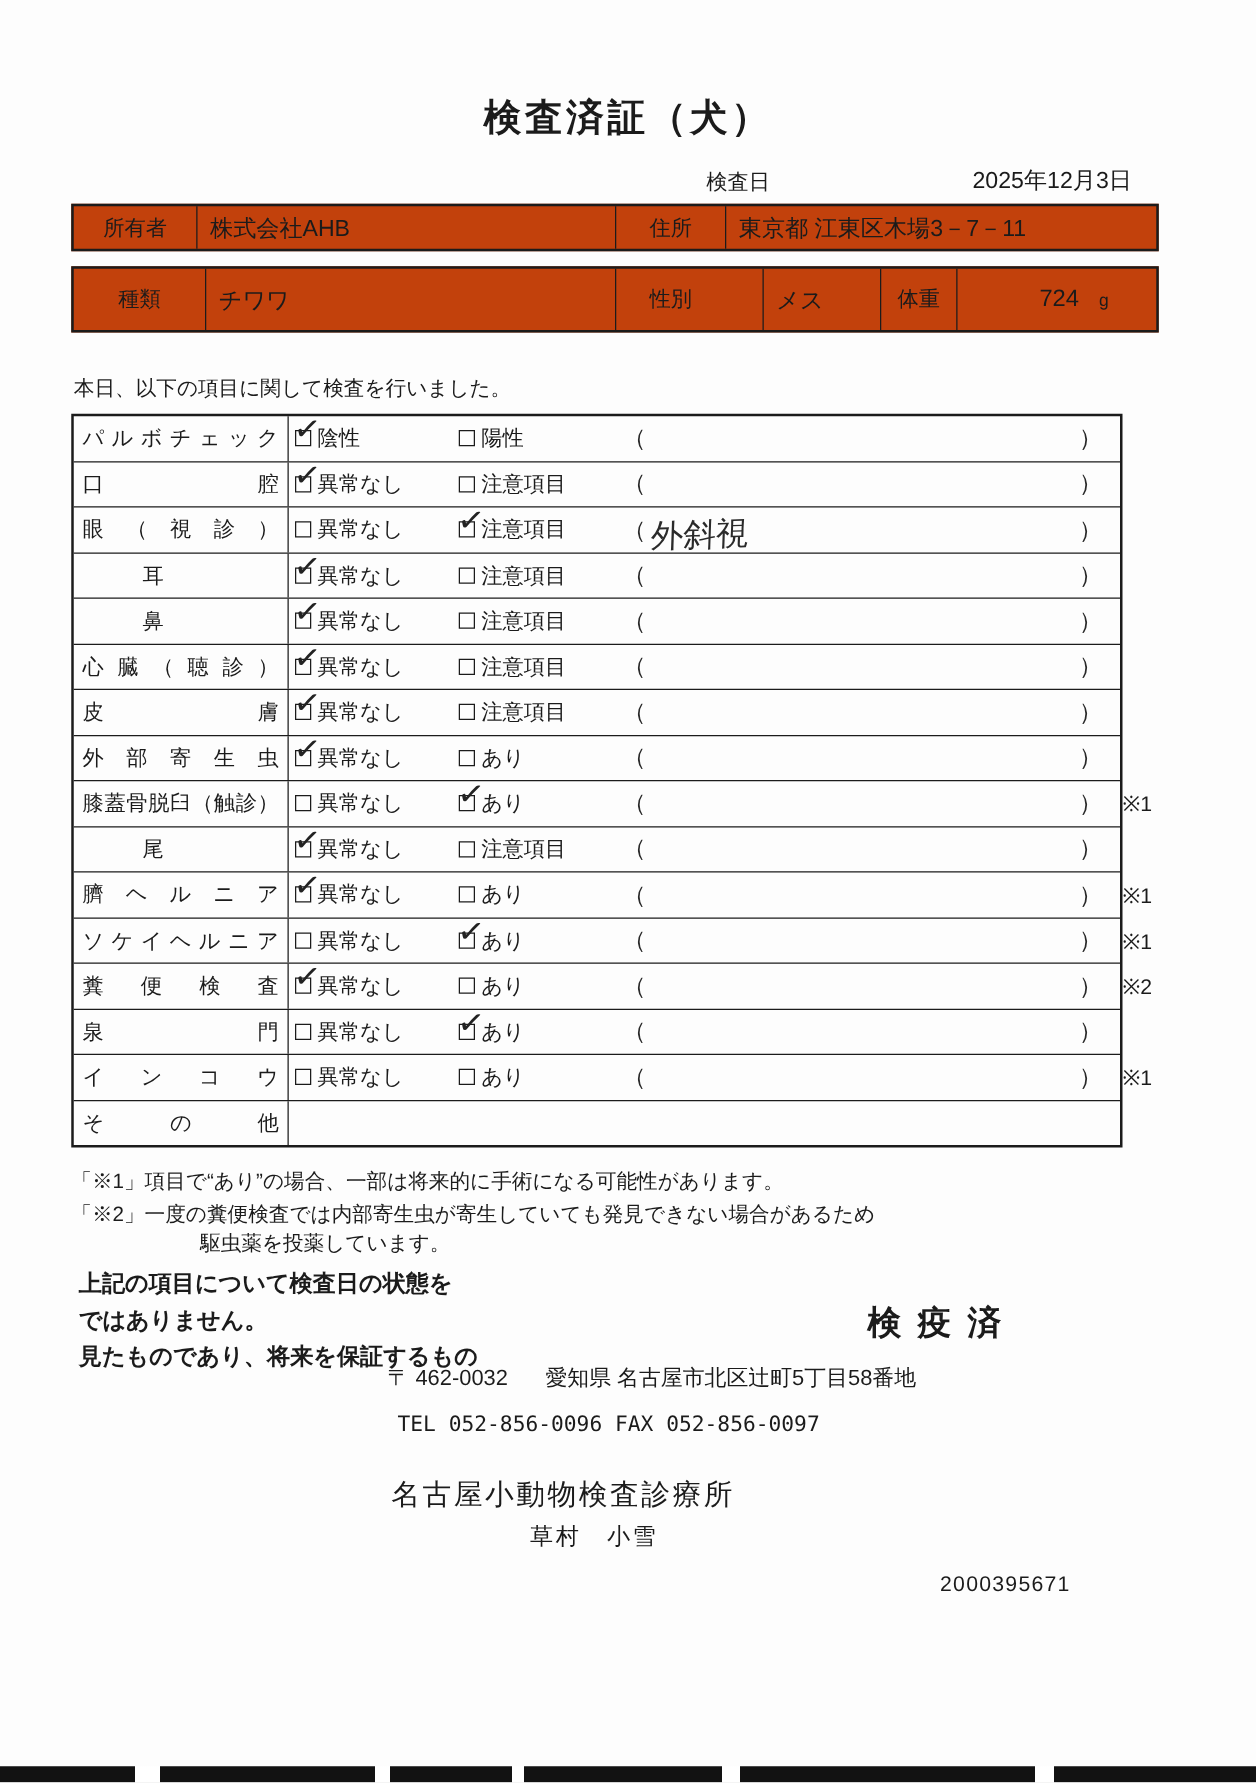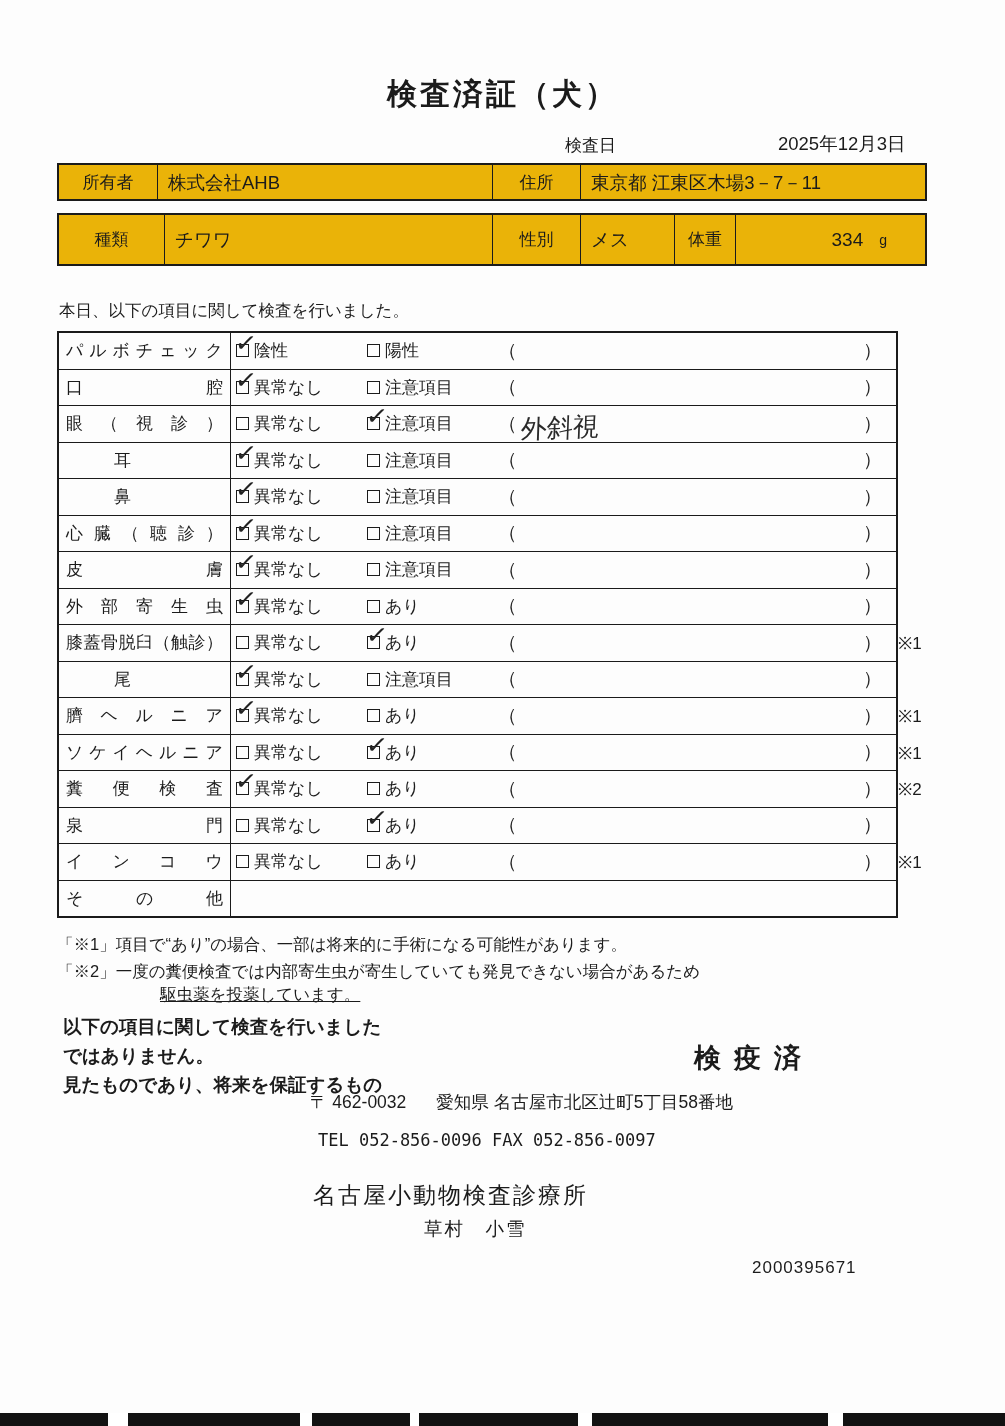--- a/index.html
+++ b/index.html
@@ -5,33 +5,33 @@
   html,body{margin:0;padding:0;background:#e9e9e9;}
   .sheet{
     position:relative;width:1005px;height:1426px;background:#fdfdfd;
     font-family:"Liberation Sans",sans-serif;color:#1b1b1b;overflow:hidden;
   }
   .title{position:absolute;top:74px;left:0;width:100%;text-align:center;
     font-size:30px;font-weight:600;letter-spacing:3px;}
   .date-label{position:absolute;top:134px;left:565px;font-size:17px;}
   .date-value{position:absolute;top:131px;left:778px;font-size:18.5px;}
 
-  .tbl{position:absolute;border:2px solid #1b1b1b;display:flex;align-items:stretch;box-sizing:border-box;background:#eab308;}
+  .tbl{position:absolute;border:2px solid #1b1b1b;display:flex;align-items:stretch;box-sizing:border-box;background:#c2410c;}
   .cell{border-left:1.8px solid #1b1b1b;display:flex;align-items:center;box-sizing:border-box;font-size:17px;}
   .cell:first-child{border-left:none;}
   .cell.cen{justify-content:center;}
   .cell.val{padding-left:10px;font-size:18.5px;}
   .cell.num{font-size:19px;letter-spacing:0.5px;}
   .cell.flex1{flex:1;}
 
   .t-owner{top:163px;left:57px;width:870px;height:38px;}
   .t-animal1{top:213px;left:57px;width:870px;height:53px;}
   .t-animal2{top:255px;left:57px;width:870px;height:37px;}
   .w98{width:98px;} .w105{width:105px;} .w335{width:335px;} .w328{width:328px;}
-  .w88{width:88px;} .w94{width:94px;} .w61{width:61px;}
+  .w88{width:88px;} .w94{width:94px;margin-left:30px;} .w61{width:61px;}
   .weight-cell{justify-content:flex-end;padding-right:38px;font-size:19px;}
   .weight-unit{font-size:14px;margin-left:16px;}
 
   .intro{position:absolute;top:300px;left:59px;font-size:16.5px;}
 
   .itable{position:absolute;top:331px;left:57px;width:841px;border:2px solid #1b1b1b;box-sizing:border-box;background:#fdfdfd;}
   .irow{position:relative;display:flex;height:35.5px;align-items:stretch;}
   .irow + .irow{border-top:1.6px solid #1b1b1b;}
   .c-label{width:172px;flex:none;border-right:1.8px solid #1b1b1b;box-sizing:border-box;
     padding:0 7px;font-size:17px;display:flex;justify-content:space-between;align-items:center;}
@@ -42,21 +42,21 @@
     margin-right:5px;flex:none;box-sizing:border-box;}
   .mark{position:absolute;left:-2px;top:-15px;font-size:26px;line-height:1;
     transform:rotate(7deg);font-weight:500;color:#222;}
   .paren{flex:1;display:flex;align-items:center;justify-content:space-between;
     padding-right:14px;font-size:19px;color:#2a2a2a;min-width:0;}
   .pv{flex:1;font-size:26px;padding-left:4px;transform:skewX(-4deg) rotate(-2deg);
     white-space:nowrap;overflow:visible;}
   .note{position:absolute;right:-50px;top:6px;width:48px;font-size:17px;color:#1b1b1b;}
 
   .fn{position:absolute;left:57px;font-size:16.5px;}
-  .fn1{top:934px;} .fn2{top:961px;} .fn3{top:984px;padding-left:103px;text-decoration:underline;}
+  .fn1{top:934px;} .fn2{top:961px;} .fn3{top:984px;padding-left:103px;}
 
   .disclaimer{position:absolute;top:1012px;left:63px;font-size:18.5px;font-weight:600;line-height:29px;}
   .stamp{position:absolute;top:1040px;left:694px;font-size:27px;font-weight:600;letter-spacing:13px;}
   .postal-line{position:absolute;top:1090px;left:310px;font-size:17.5px;}
   .postal-line .addr{margin-left:30px;}
   .tel-line{position:absolute;top:1130px;left:318px;font-size:17px;font-family:"DejaVu Sans Mono",monospace;}
   .clinic-name{position:absolute;top:1180px;left:313px;font-size:23px;letter-spacing:2px;}
   .vet-name{position:absolute;top:1216px;left:424px;font-size:18.5px;letter-spacing:2px;}
   .serial{position:absolute;top:1258px;left:752px;font-size:17px;letter-spacing:1px;}
 
@@ -82,21 +82,21 @@
     <div class="cell val flex1">東京都 江東区木場3－7－11</div>
   </div>
 
   <div class="tbl t-animal1">
     <div class="cell cen w105">種類</div>
     <div class="cell val w328">チワワ</div>
     <div class="cell cen w88">性別</div>
     <div class="cell val w94">メス</div>
     <div class="cell cen w61">体重</div>
     <div class="cell flex1 weight-cell">
-      <span>334</span>
+      <span>724</span>
       <span class="weight-unit">g</span>
     </div>
   </div>
 
 
   <div class="intro">本日、以下の項目に関して検査を行いました。</div>
 
   <div class="itable">
 
     <div class="irow">
@@ -506,21 +506,21 @@
       <div class="c-body"></div>
     </div>
 
   </div>
 
   <div class="fn fn1">「※1」項目で“あり”の場合、一部は将来的に手術になる可能性があります。</div>
   <div class="fn fn2">「※2」一度の糞便検査では内部寄生虫が寄生していても発見できない場合があるため</div>
   <div class="fn fn3">駆虫薬を投薬しています。</div>
 
   <div class="disclaimer">
-    <div>以下の項目に関して検査を行いました</div>
+    <div>上記の項目について検査日の状態を</div>
     <div>ではありません。</div>
     <div>見たものであり、将来を保証するもの</div>
   </div>
 
   <div class="stamp">検疫済</div>
 
   <div class="postal-line">
     <span>〒 462-0032</span><span class="addr">愛知県 名古屋市北区辻町5丁目58番地</span>
   </div>
 

